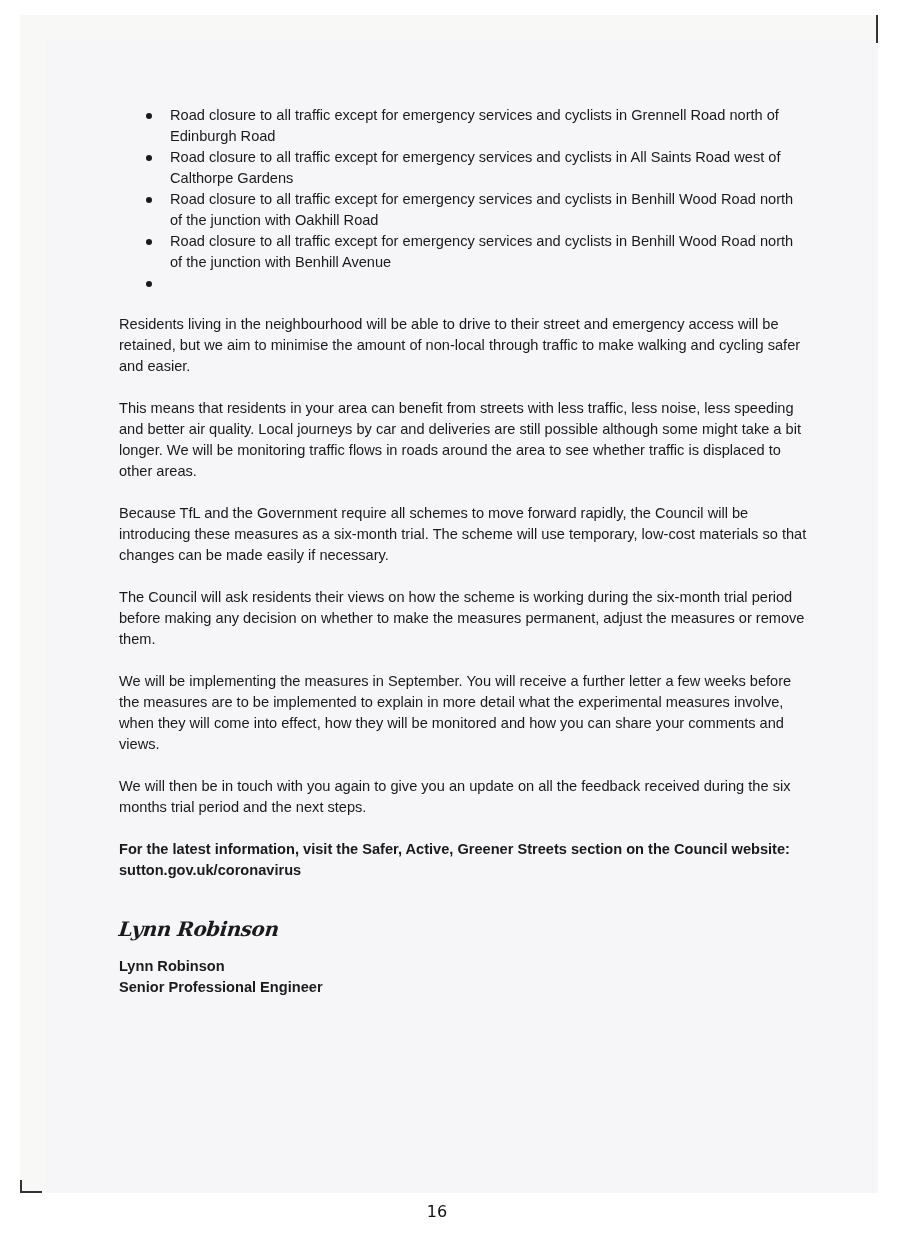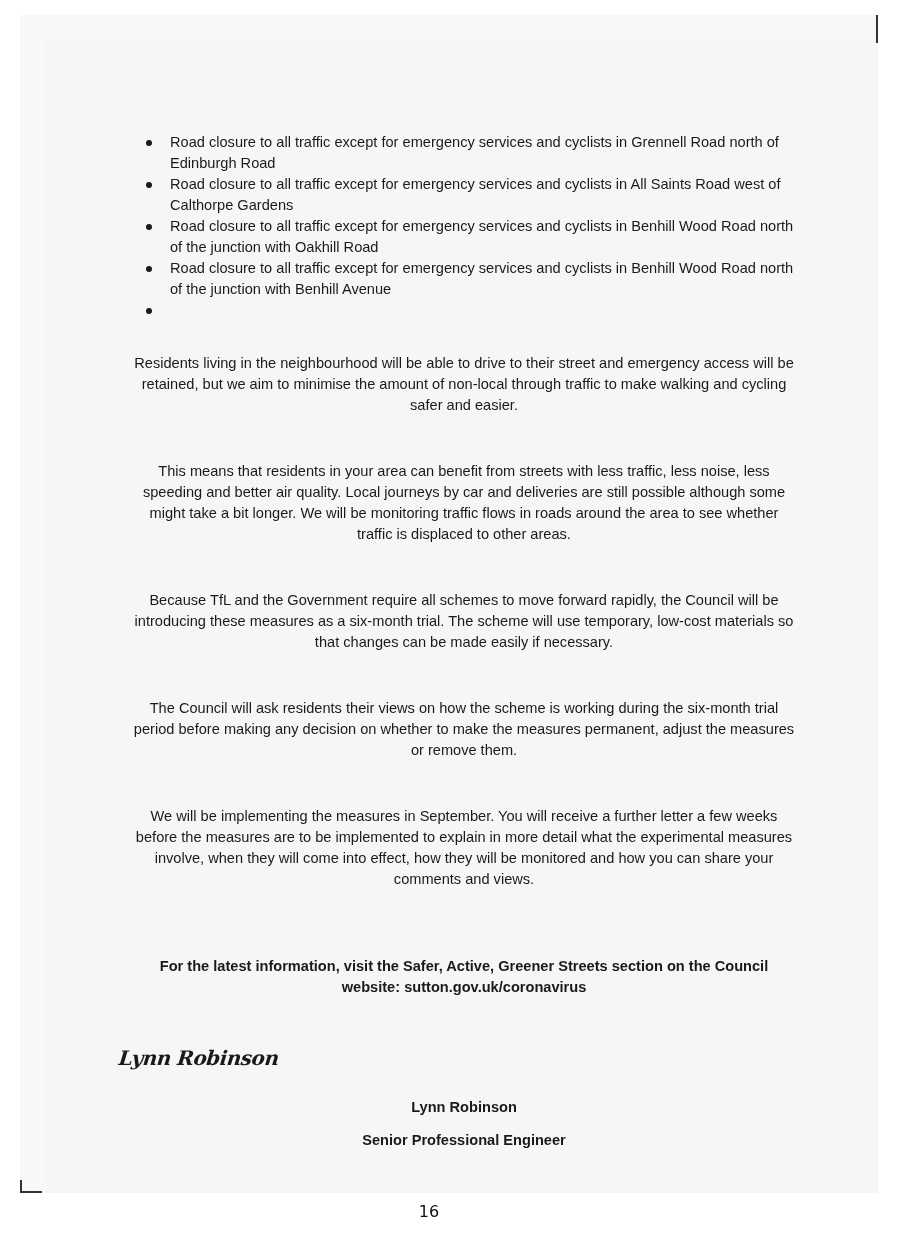--- a/index.html
+++ b/index.html
@@ -5,34 +5,34 @@
   html, body { margin: 0; padding: 0; background: #ffffff; }
   body { width: 900px; height: 1235px; position: relative; overflow: hidden;
          font-family: "Liberation Sans", sans-serif; color: #1a1a1a; }
   .scan { position: absolute; left: 20px; top: 15px; width: 858px; height: 1178px;
           background: #f8f8f6; }
   .scan-inner { position: absolute; left: 25px; top: 25px; right: 0; bottom: 0;
                 background: #f6f6f8; }
   .edge-right { position: absolute; left: 876px; top: 15px; width: 2px; height: 28px; background: #333; }
   .edge-left-bottom { position: absolute; left: 20px; top: 1180px; width: 2px; height: 13px; background: #333; }
   .edge-bottom-left { position: absolute; left: 20px; top: 1191px; width: 22px; height: 2px; background: #333; }
-  .content { position: absolute; left: 119px; top: 132px; width: 690px;
+  .content { position: absolute; left: 119px; top: 105px; width: 690px;
              font-size: 14.6px; line-height: 21px; }
   ul.bullets { margin: 0; padding: 0; list-style: none; }
   ul.bullets li { position: relative; padding-left: 51px; }
   ul.bullets li .dot { position: absolute; left: 27px; top: 8px; width: 6px; height: 6px;
                        border-radius: 50%; background: #1a1a1a; }
-  p { margin: 12px; text-align: center; }
+  p { margin: 0; }
   .gap-after-list { height: 41px; }
   .gap { height: 21px; }
   .bold { font-weight: bold; }
   .signature { font-family: "DejaVu Serif", serif; font-style: italic; font-weight: bold;
                font-size: 20px; line-height: 30px; margin-top: 12px; margin-bottom: 12px;
                letter-spacing: -0.5px; transform: skewX(-6deg); display: inline-block; }
-  .page-number { position: absolute; left: 0; width: 858px; top: 1202px; text-align: center;
+  .page-number { position: absolute; left: 8px; width: 858px; top: 1202px; text-align: center;
                  font-family: "DejaVu Sans", sans-serif; font-size: 16px; color: #111; }
 </style>
 </head>
 <body>
 
 <div class="scan">
   <div class="scan-inner"></div>
 </div>
 <div class="edge-right"></div>
 <div class="edge-left-bottom"></div>
@@ -52,20 +52,21 @@
   <div class="gap"></div>
   <p>This means that residents in your area can benefit from streets with less traffic, less noise, less speeding and better air quality. Local journeys by car and deliveries are still possible although some might take a bit longer. We will be monitoring traffic flows in roads around the area to see whether traffic is displaced to other areas.</p>
   <div class="gap"></div>
   <p>Because TfL and the Government require all schemes to move forward rapidly, the Council will be introducing these measures as a six-month trial. The scheme will use temporary, low-cost materials so that changes can be made easily if necessary.</p>
   <div class="gap"></div>
   <p>The Council will ask residents their views on how the scheme is working during the six-month trial period before making any decision on whether to make the measures permanent, adjust the measures or remove them.</p>
   <div class="gap"></div>
 
   <p>We will be implementing the measures in September. You will receive a further letter a few weeks before the measures are to be implemented to explain in more detail what the experimental measures involve, when they will come into effect, how they will be monitored and how you can share your comments and views.</p>
   <div class="gap"></div>
+  <p>We will then be in touch with you again to give you an update on all the feedback received during the six months trial period and the next steps.</p>
   <div class="gap"></div>
 
   <p class="bold">For the latest information, visit the Safer, Active, Greener Streets section on the Council website: sutton.gov.uk/coronavirus</p>
   <div class="gap"></div>
 
   <div class="signature">Lynn Robinson</div>
 
   <p class="bold">Lynn Robinson</p>
   <p class="bold">Senior Professional Engineer</p>
 </div>

